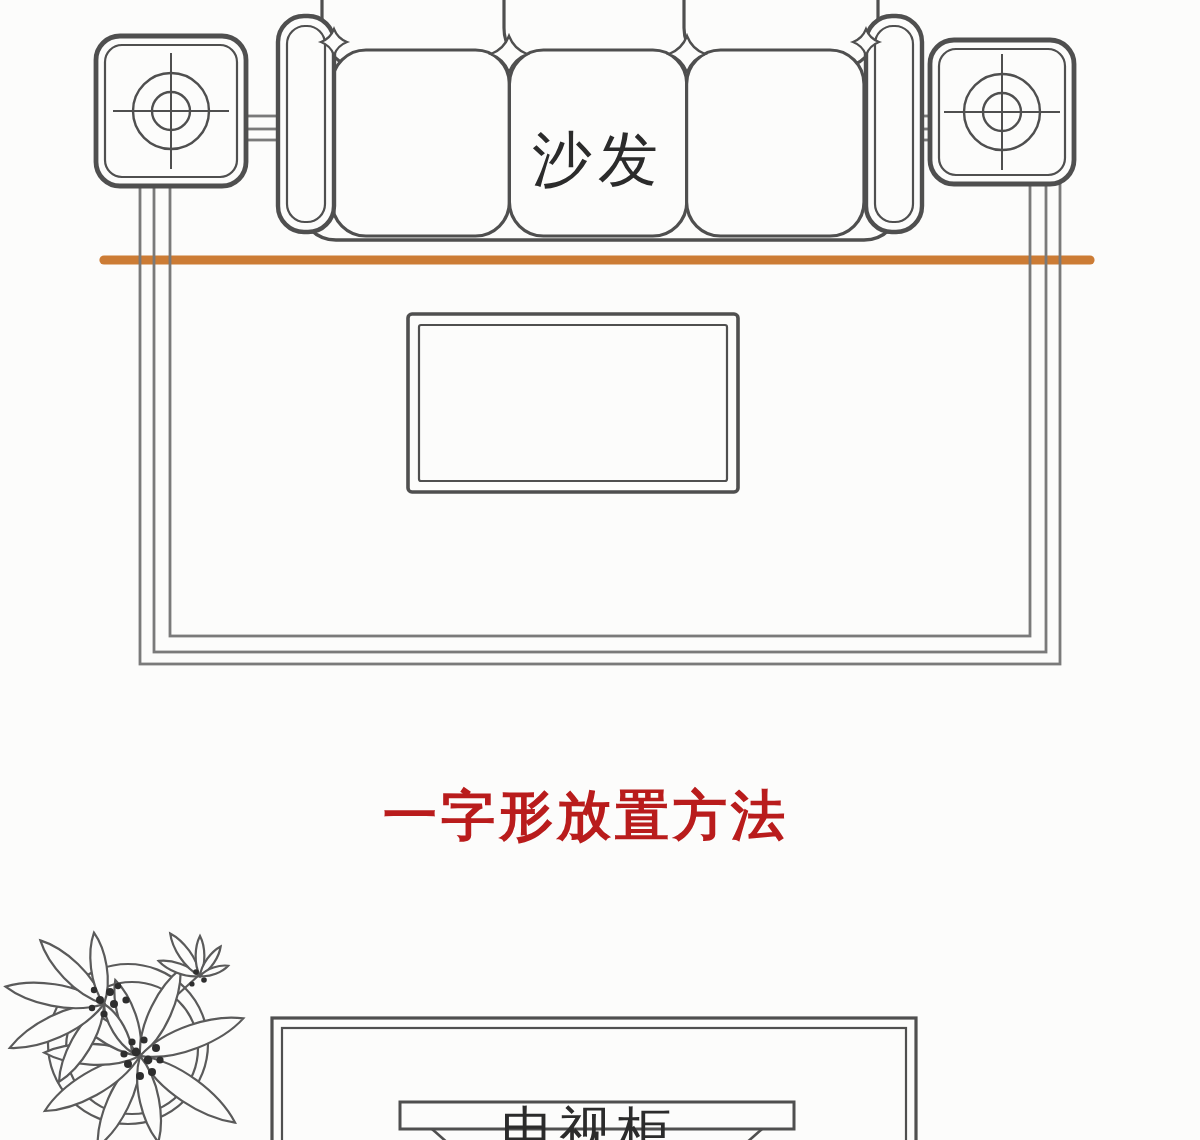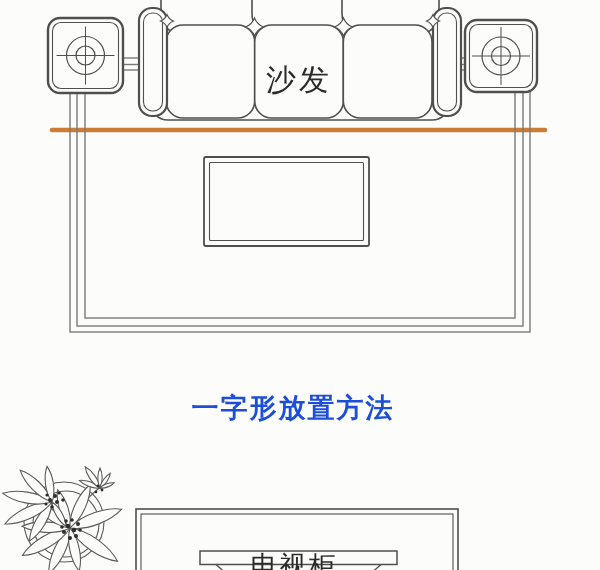--- a/index.html
+++ b/index.html
@@ -13,21 +13,21 @@
     position:absolute;color:#2b2b2b;text-align:right;
     font-family:"Liberation Sans", sans-serif;
     white-space:nowrap;transform:translateX(-50%);
     user-select:none;
   }
   .label-sofa{left:299px;top:60px;font-size:30px;letter-spacing:3px;font-weight:500;}
   .label-coffee{left:287px;top:184px;font-size:30px;letter-spacing:3px;font-weight:500;}
   .label-tv{left:294px;top:548px;font-size:27px;letter-spacing:2px;font-weight:500;}
   .label-caption{
     left:293px;top:390px;font-size:27px;font-weight:bold;letter-spacing:2px;
-    color:#1d4ed8;
+    color:#b91c1c;
   }
 </style>
 </head>
 <body>
 
 <div class="canvas">
 
   <svg width="600" height="570" viewBox="0 0 600 570">
 
     <line x1="52" y1="130" x2="545" y2="130" stroke="#CC7C35" stroke-width="4.6" stroke-linecap="round"></line>

